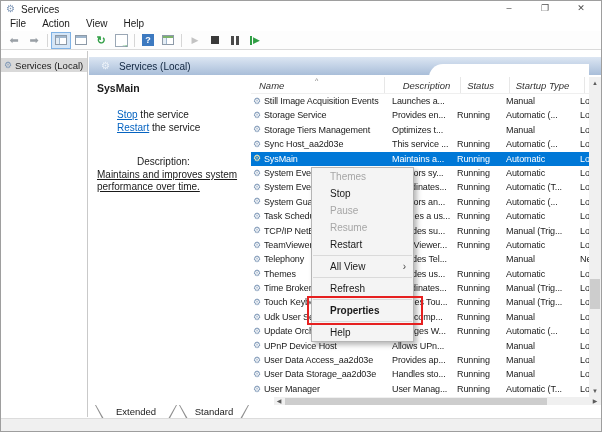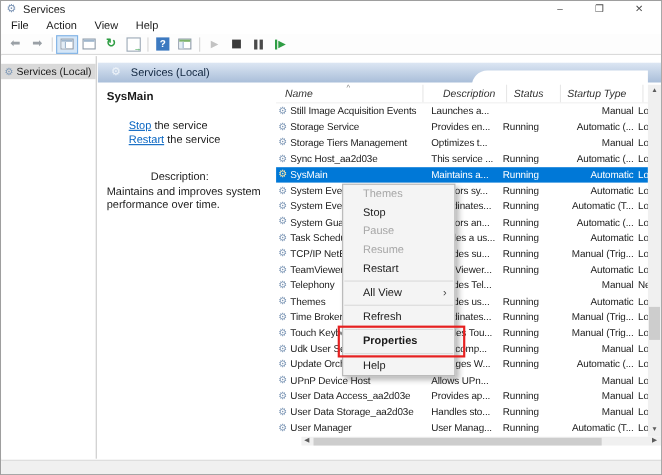--- a/index.html
+++ b/index.html
@@ -47,38 +47,38 @@
   
   .right-pane{position:absolute;left:88px;top:50px;right:0;height:354px;background:#fff;}
   .mmc-header{position:absolute;left:0;top:6px;right:0;height:18px;background:linear-gradient(#dce6f3,#a9bed9);display:flex;align-items:center;padding-left:12px;font-size:10px;color:#10253f;}
   .mmc-header .gear{font-size:10px;color:#eef3f9;margin-right:9px;line-height:1;}
   .round-corner{position:absolute;left:340px;top:13px;right:12px;height:14px;background:#fff;border-top-left-radius:16px;}
   
   .svc-name{position:absolute;left:8px;top:31px;font-size:10.5px;font-weight:bold;}
   .svc-links{position:absolute;left:8px;top:57px;font-size:10px;line-height:13px;margin-left:20px;}
   .link{color:#0563c1;text-decoration:underline;}
   .desc-label{position:absolute;left:8px;top:105px;font-size:10px;padding-left:40px;}
-  .desc-text{position:absolute;left:8px;top:118px;width:160px;font-size:10px;line-height:12px;}
+  .desc-text{position:absolute;left:8px;top:118px;width:160px;font-size:10px;line-height:12px;text-decoration:underline;}
   
   .list-header{position:absolute;left:162px;top:26px;right:12px;height:17px;display:flex;font-size:9.5px;color:#333;border-bottom:1px solid #efefef;box-sizing:border-box;}
   .lh-col{box-sizing:border-box;padding:3px 0 0 8px;border-right:1px solid #e7e7e7;white-space:nowrap;overflow:hidden;font-style:italic;}
   .lh-col.c-name{width:135px;padding-left:8px;}
   .lh-col.c-desc{width:65px;padding-left:6px;margin-left:12px;}
   .lh-col.c-status{width:49px;padding-left:6px;}
   .lh-col.c-startup{width:76px;padding-left:6px;}
   .lh-col.c-log{flex:1;border-right:none;padding-left:4px;}
   .sort-glyph{position:absolute;left:226px;top:26px;font-size:7px;color:#777;}
   .list-rows{position:absolute;left:162px;top:43px;right:12px;}
   .lrow{display:flex;height:14.4px;line-height:14.4px;font-size:9px;letter-spacing:-0.1px;white-space:nowrap;}
   .lrow .cell{box-sizing:border-box;overflow:hidden;white-space:nowrap;}
   .cell.c-name{width:135px;display:flex;align-items:center;padding-left:2px;}
   .cell.c-name .gear{font-size:9px;color:#7d97b6;margin-right:3px;line-height:1;}
   .cell.c-desc{width:65px;padding-left:6px;}
   .cell.c-status{width:49px;padding-left:6px;}
-  .cell.c-startup{width:76px;padding-left:6px;text-align:right;}
+  .cell.c-startup{width:76px;padding-left:6px;}
   .cell.c-log{flex:1;padding-left:4px;}
   .lrow.selected{background:#0078d7;color:#fff;}
   .lrow.selected .gear{color:#ffe9a8;}
   
   .vscroll{position:absolute;right:0;top:26px;width:12px;height:320px;background:#f0f0f0;}
   .vs-up,.vs-down{position:absolute;left:0;width:12px;height:12px;text-align:center;font-size:6px;color:#5c5c5c;line-height:12px;}
   .vs-up{top:0;} .vs-down{bottom:0;}
   .vs-thumb{position:absolute;left:1px;width:10px;top:202px;height:30px;background:#cdcdcd;}
   .hscroll{position:absolute;left:185px;right:0;top:346px;height:8px;background:#f0f0f0;}
   .hs-left,.hs-right{position:absolute;top:0;width:10px;height:8px;text-align:center;font-size:6px;color:#5c5c5c;line-height:8px;}
@@ -423,20 +423,32 @@
       <div class="vs-down">▼</div>
     </div>
 
     <div class="hscroll">
       <div class="hs-left">◀</div>
       <div class="hs-thumb"></div>
       <div class="hs-right">▶</div>
     </div>
   </div>
 
+  <div class="tabs-strip">
+    <div class="tab t-extended">
+      <span class="t-outer"></span>
+        <span class="t-inner"></span>
+      <span class="t-label">Extended</span>
+    </div>
+    <div class="tab t-standard">
+      <span class="t-outer"></span>
+        <span class="t-inner"></span>
+      <span class="t-label">Standard</span>
+    </div>
+  </div>
 
   <div class="statusbar"></div>
 
   <div class="context-menu">
 
   <div class="cm-item disabled"><span>Themes</span></div>
       <div class="cm-item"><span>Stop</span></div>
       <div class="cm-item disabled"><span>Pause</span></div>
       <div class="cm-item disabled"><span>Resume</span></div>
       <div class="cm-item"><span>Restart</span></div>

